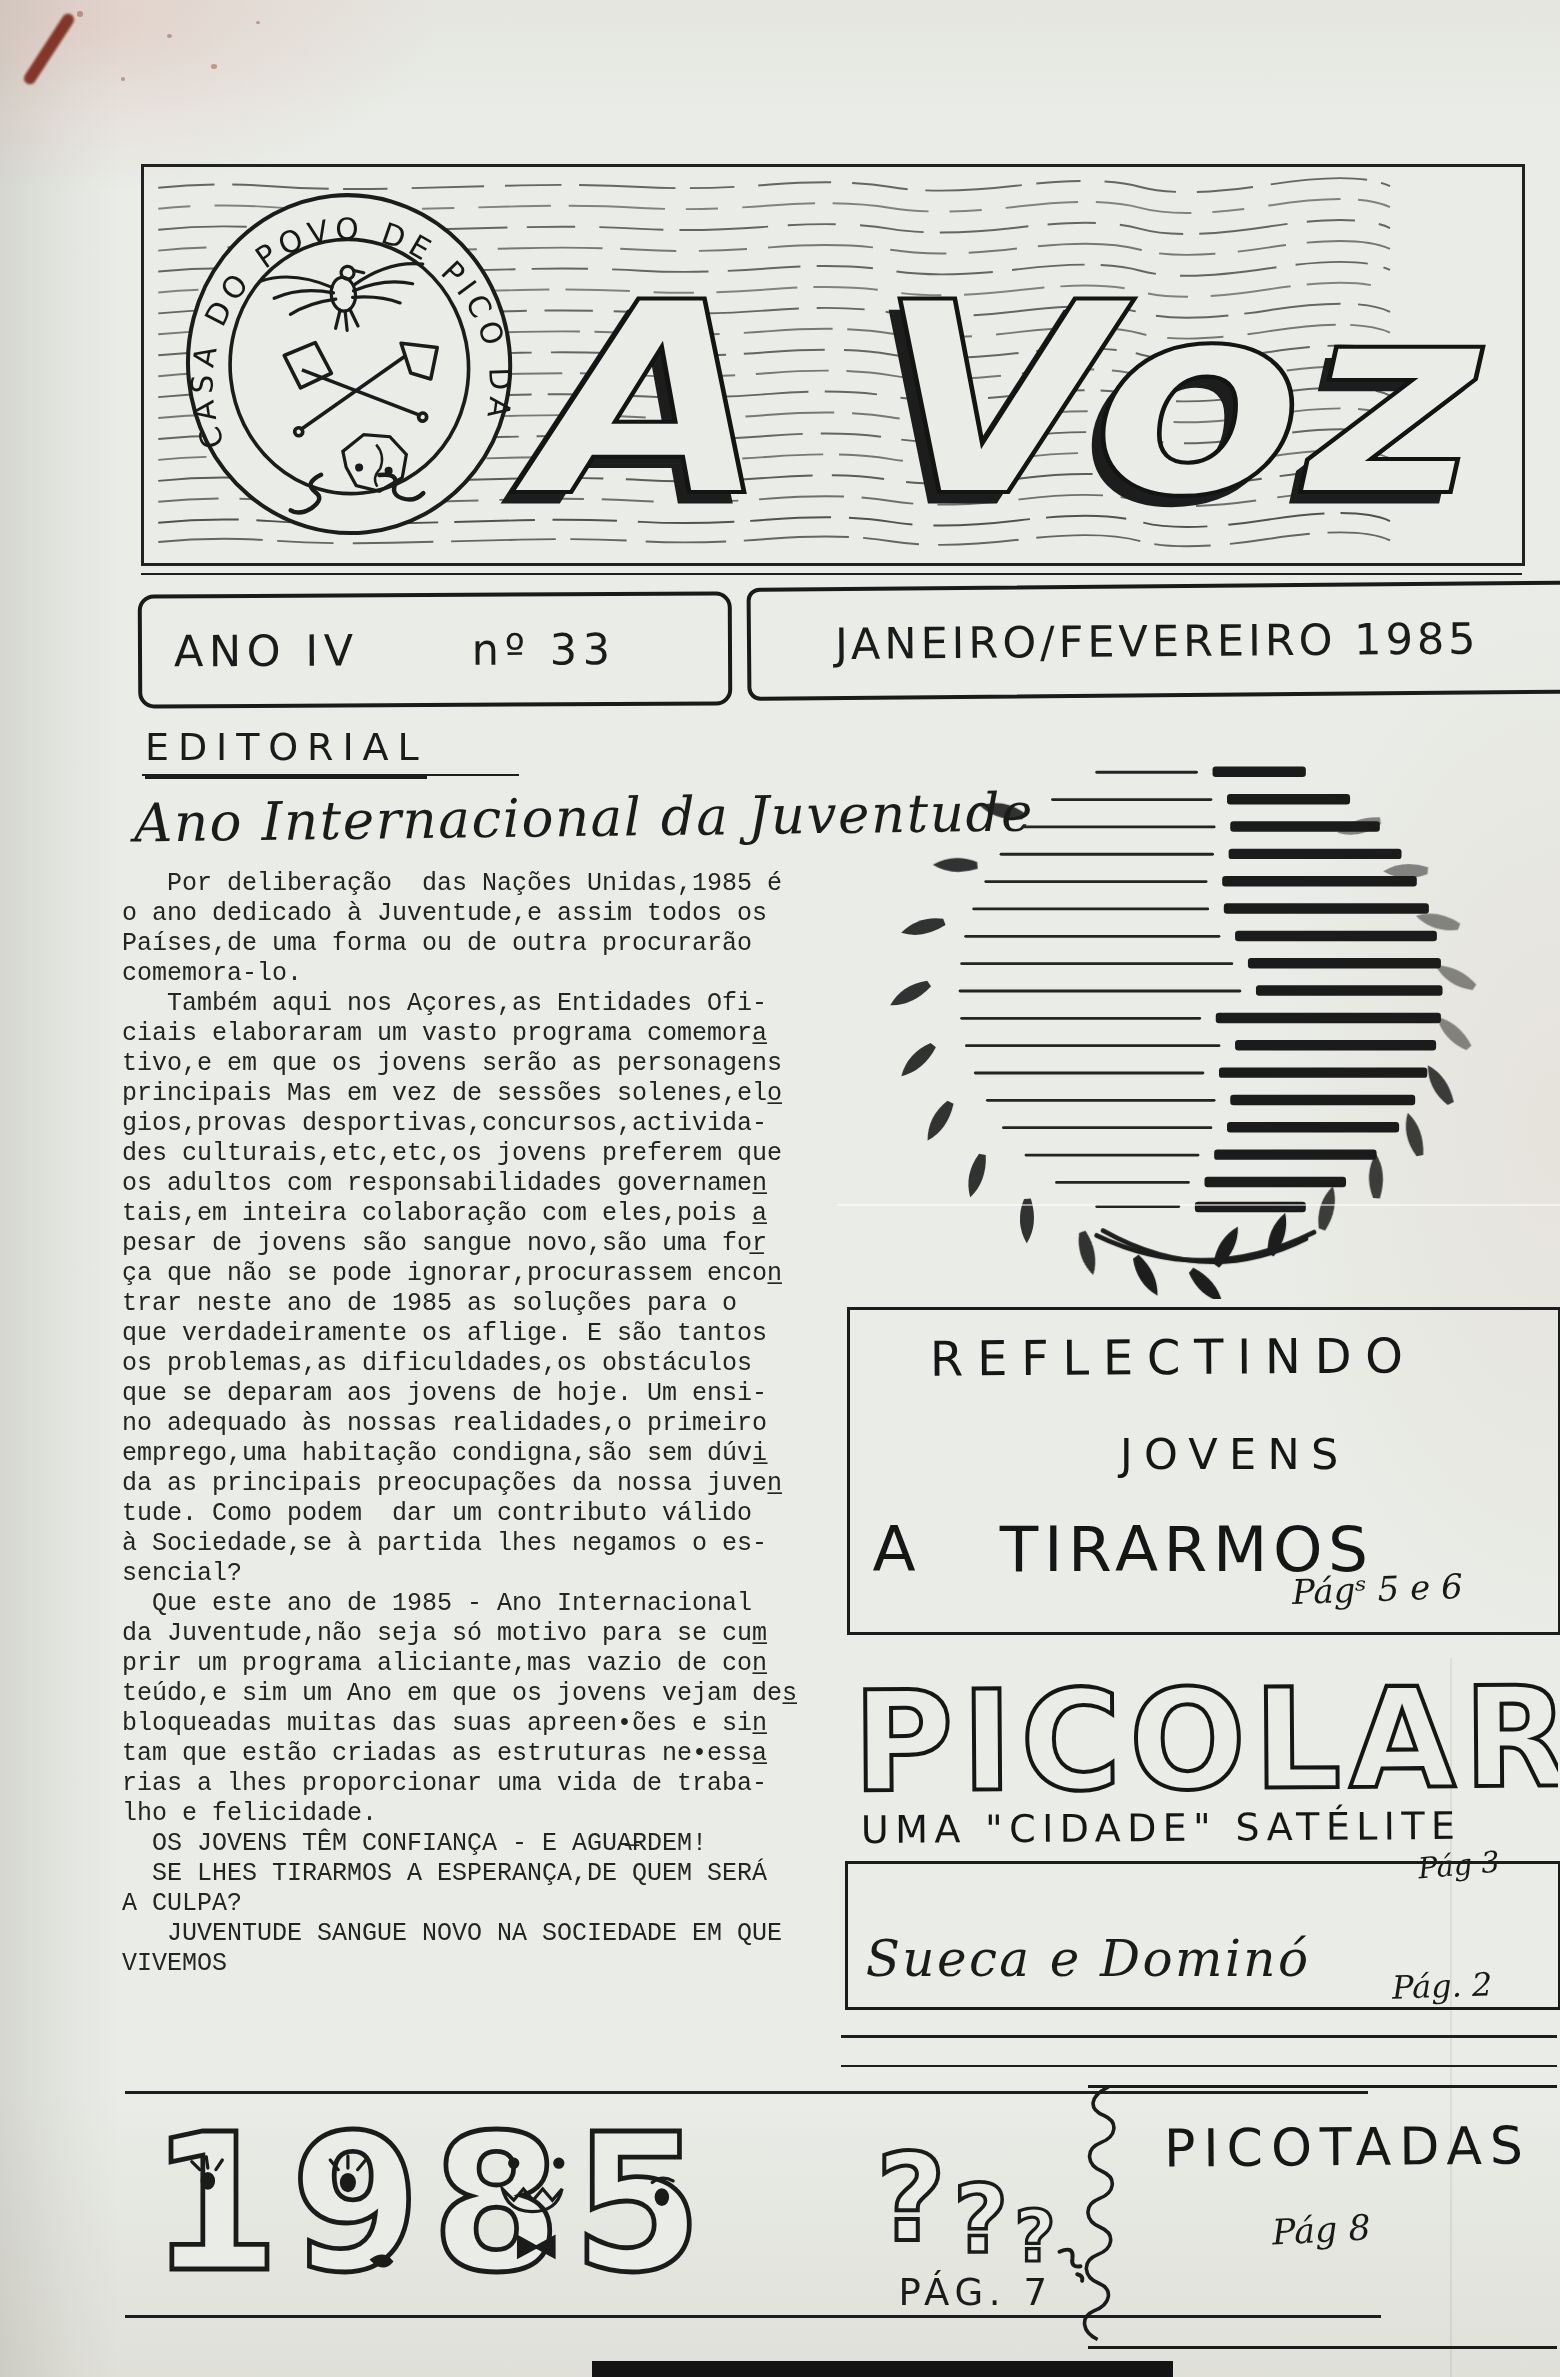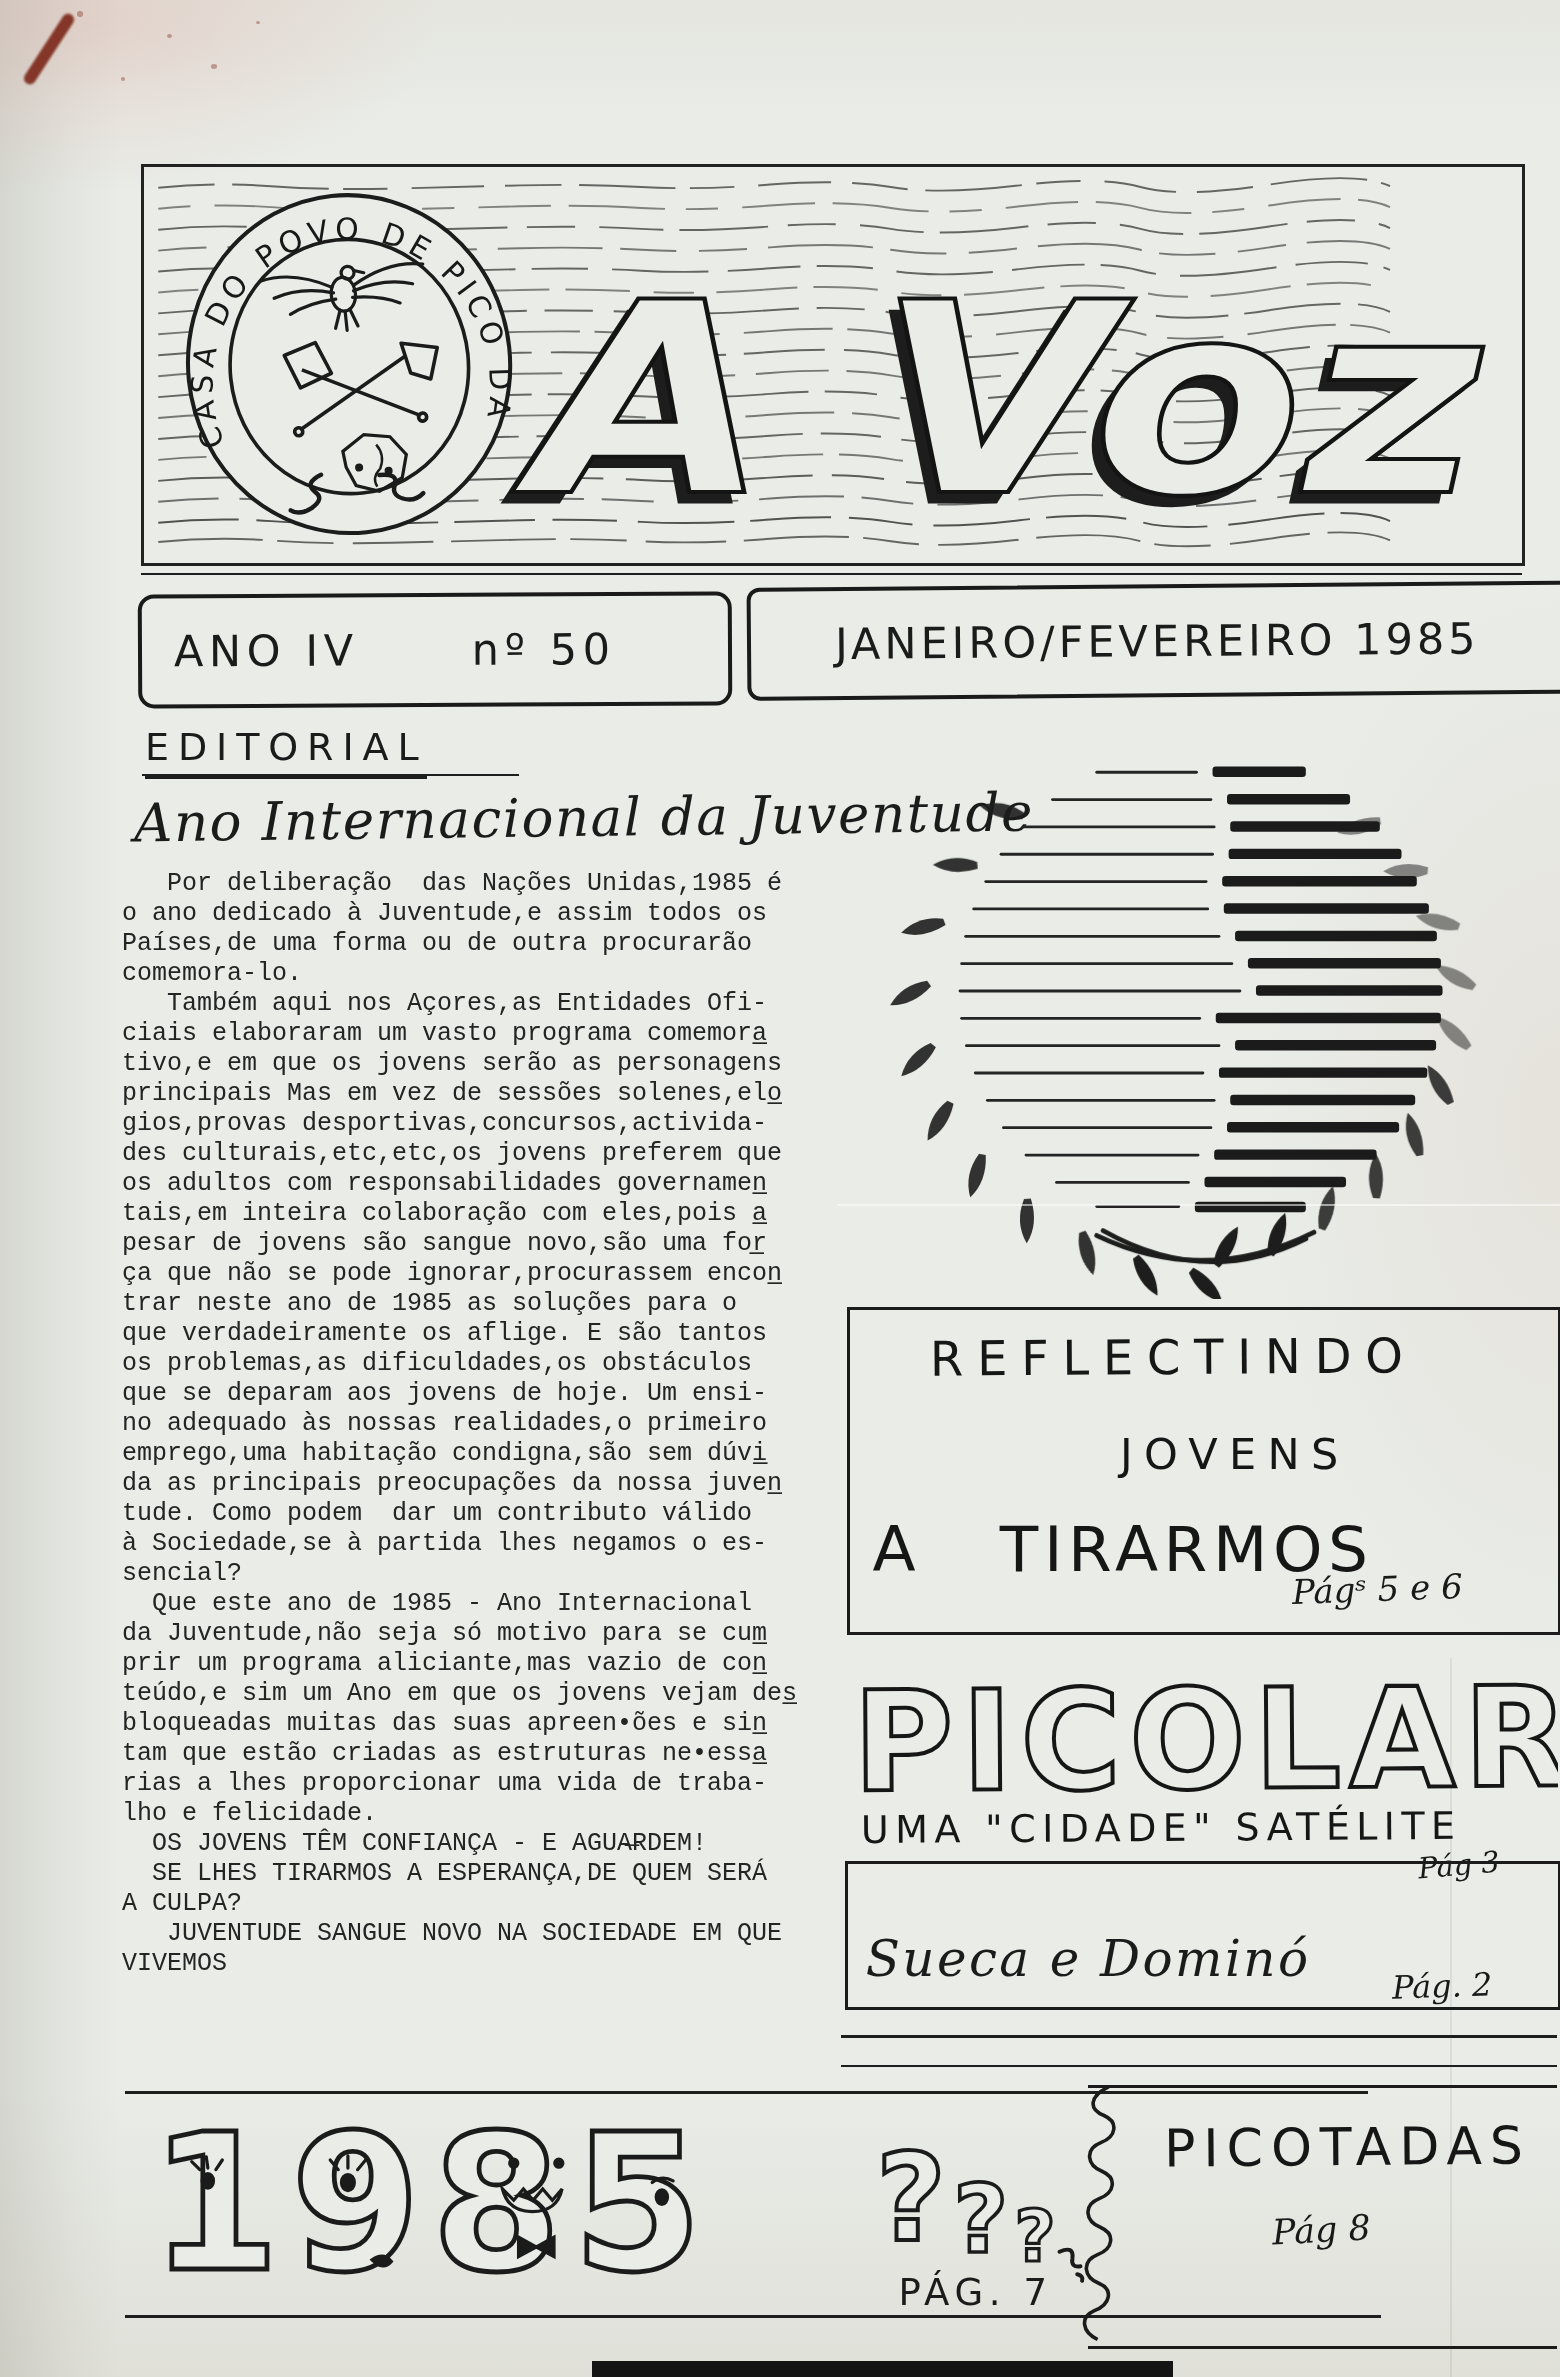--- a/index.html
+++ b/index.html
@@ -151,21 +151,21 @@
       <g>
         <text x="478" y="400" font-family="DejaVu Serif, serif" font-style="italic" font-weight="bold" font-size="330" textLength="1180" lengthAdjust="spacingAndGlyphs" fill="#1d1d1d" transform="translate(-14,14)">A Voz</text>
         <text x="478" y="400" font-family="DejaVu Serif, serif" font-style="italic" font-weight="bold" font-size="330" textLength="1180" lengthAdjust="spacingAndGlyphs" fill="#e9ece7" stroke="#141414" stroke-width="5">A Voz</text>
       </g>
     </svg>
   </div>
   <div id="masthead-underline" class="rule"></div>
 
   <div id="ano-box" class="abs issuebox">
     <span>ANO IV</span>
-    <span>nº 50</span>
+    <span>nº 33</span>
   </div>
   <div id="date-box" class="abs issuebox">
     <span>JANEIRO/FEVEREIRO 1985</span>
   </div>
 
   <div id="editorial-label" class="abs">EDITORIAL</div>
   <div id="editorial-underline2" class="rule"></div>
   <div id="editorial-title" class="abs">Ano Internacional da Juventude</div>
   <div id="editorial-body" class="abs">   Por deliberação  das Nações Unidas,1985 é
 o ano dedicado à Juventude,e assim todos os

